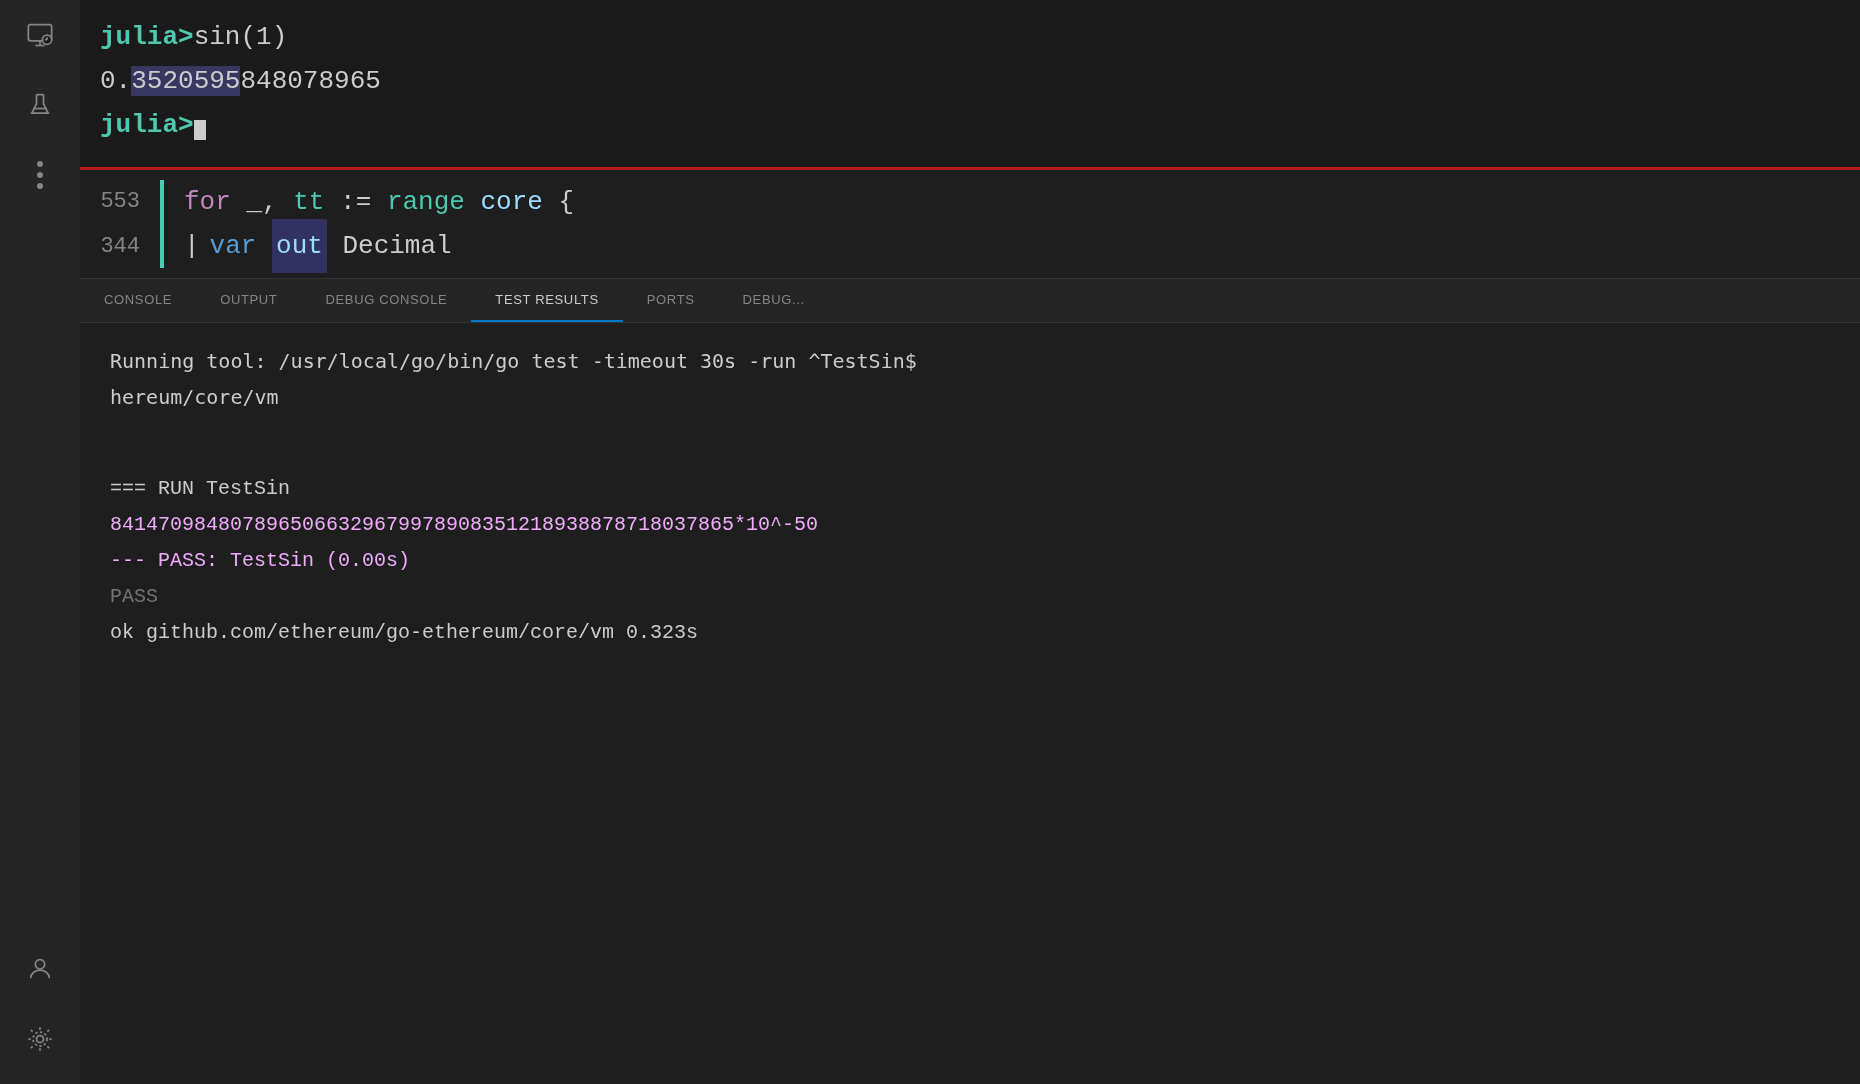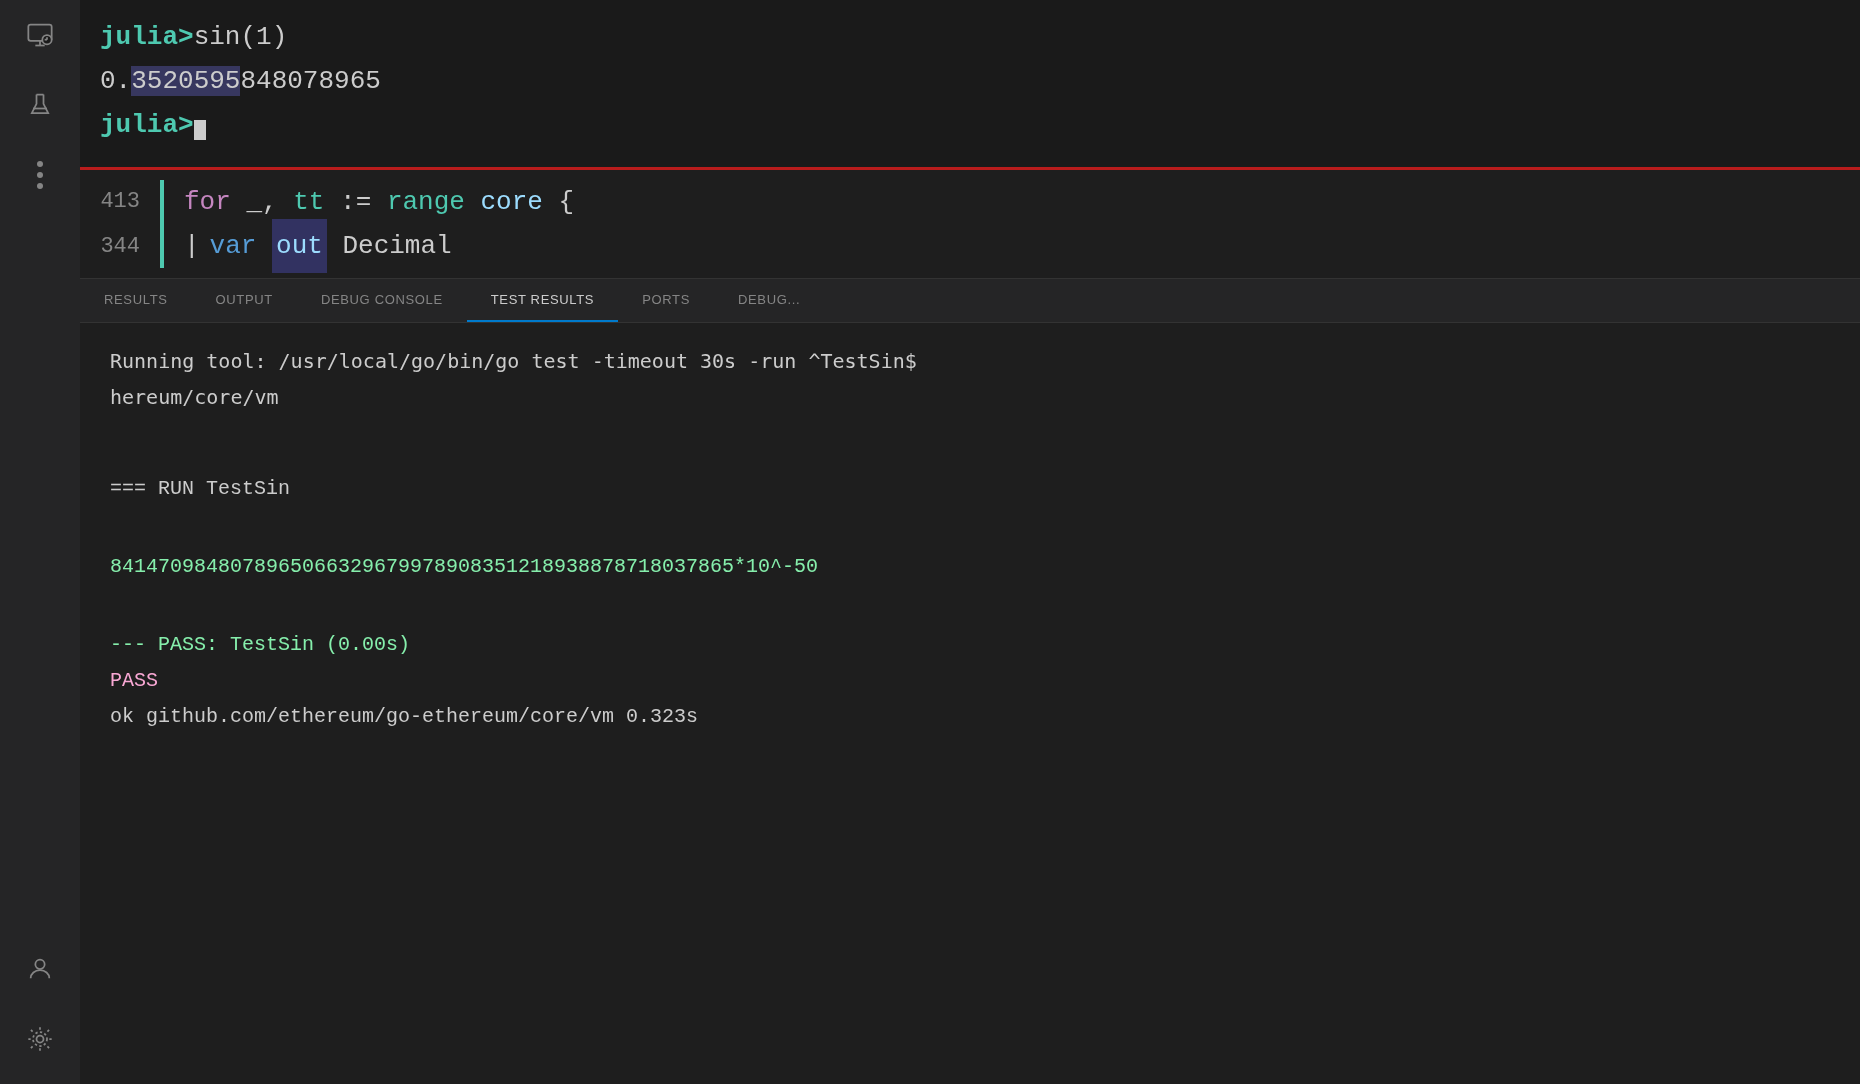--- a/index.html
+++ b/index.html
@@ -187,26 +187,25 @@
       font-family: 'Consolas', monospace;
       word-break: break-all;
     }
 
     .test-run-line {
       color: #cccccc;
       margin-top: 20px;
     }
 
     .test-pass-line {
-      color: #86efac;
-      margin-top: 42px;
+      color: #f0abfc;
     }
 
     .pass-line {
-      color: #f9a8d4;
+      color: #737373;
     }
 
     .ok-line {
       color: #cccccc;
     }
 
     .dots-icon {
       display: flex;
       flex-direction: column;
       gap: 5px;
@@ -283,21 +282,21 @@
       <span class="julia-prompt">julia&gt;</span>
       <span class="terminal-output">
         <span class="terminal-cursor"></span>
       </span>
     </div>
   </div>
 
   <div class="editor-section">
 
     <div class="code-line">
-      <span class="line-number">413</span>
+      <span class="line-number">553</span>
       <div class="line-indicator"></div>
       <span class="code-content">
         <span class="kw-for">for</span>
         <span style="color:#cccccc"> _, </span>
         <span class="kw-tt">tt</span>
         <span style="color:#cccccc"> := </span>
         <span class="kw-range">range</span>
         <span class="kw-tests"> core</span>
         <span style="color:#cccccc"> {</span>
       </span>
@@ -309,21 +308,21 @@
       <span style="color:#cccccc; padding-left: 10px; font-size:26px;">    |</span>
       <span class="code-content">
         <span class="kw-var">    var</span>
         <span class="kw-out"> out</span>
         <span class="kw-decimal"> Decimal</span>
       </span>
     </div>
   </div>
 
   <div class="panel-tabs">
-    <div class="panel-tab">RESULTS</div>
+    <div class="panel-tab">CONSOLE</div>
     <div class="panel-tab">OUTPUT</div>
     <div class="panel-tab">DEBUG CONSOLE</div>
     <div class="panel-tab active">TEST RESULTS</div>
     <div class="panel-tab">PORTS</div>
     <div class="panel-tab">DEBUG...</div>
   </div>
 
   <div class="test-results-panel">
     <div class="running-tool-line">Running tool: /usr/local/go/bin/go test -timeout 30s -run ^TestSin$</div>
     <div class="running-tool-line">hereum/core/vm</div>

